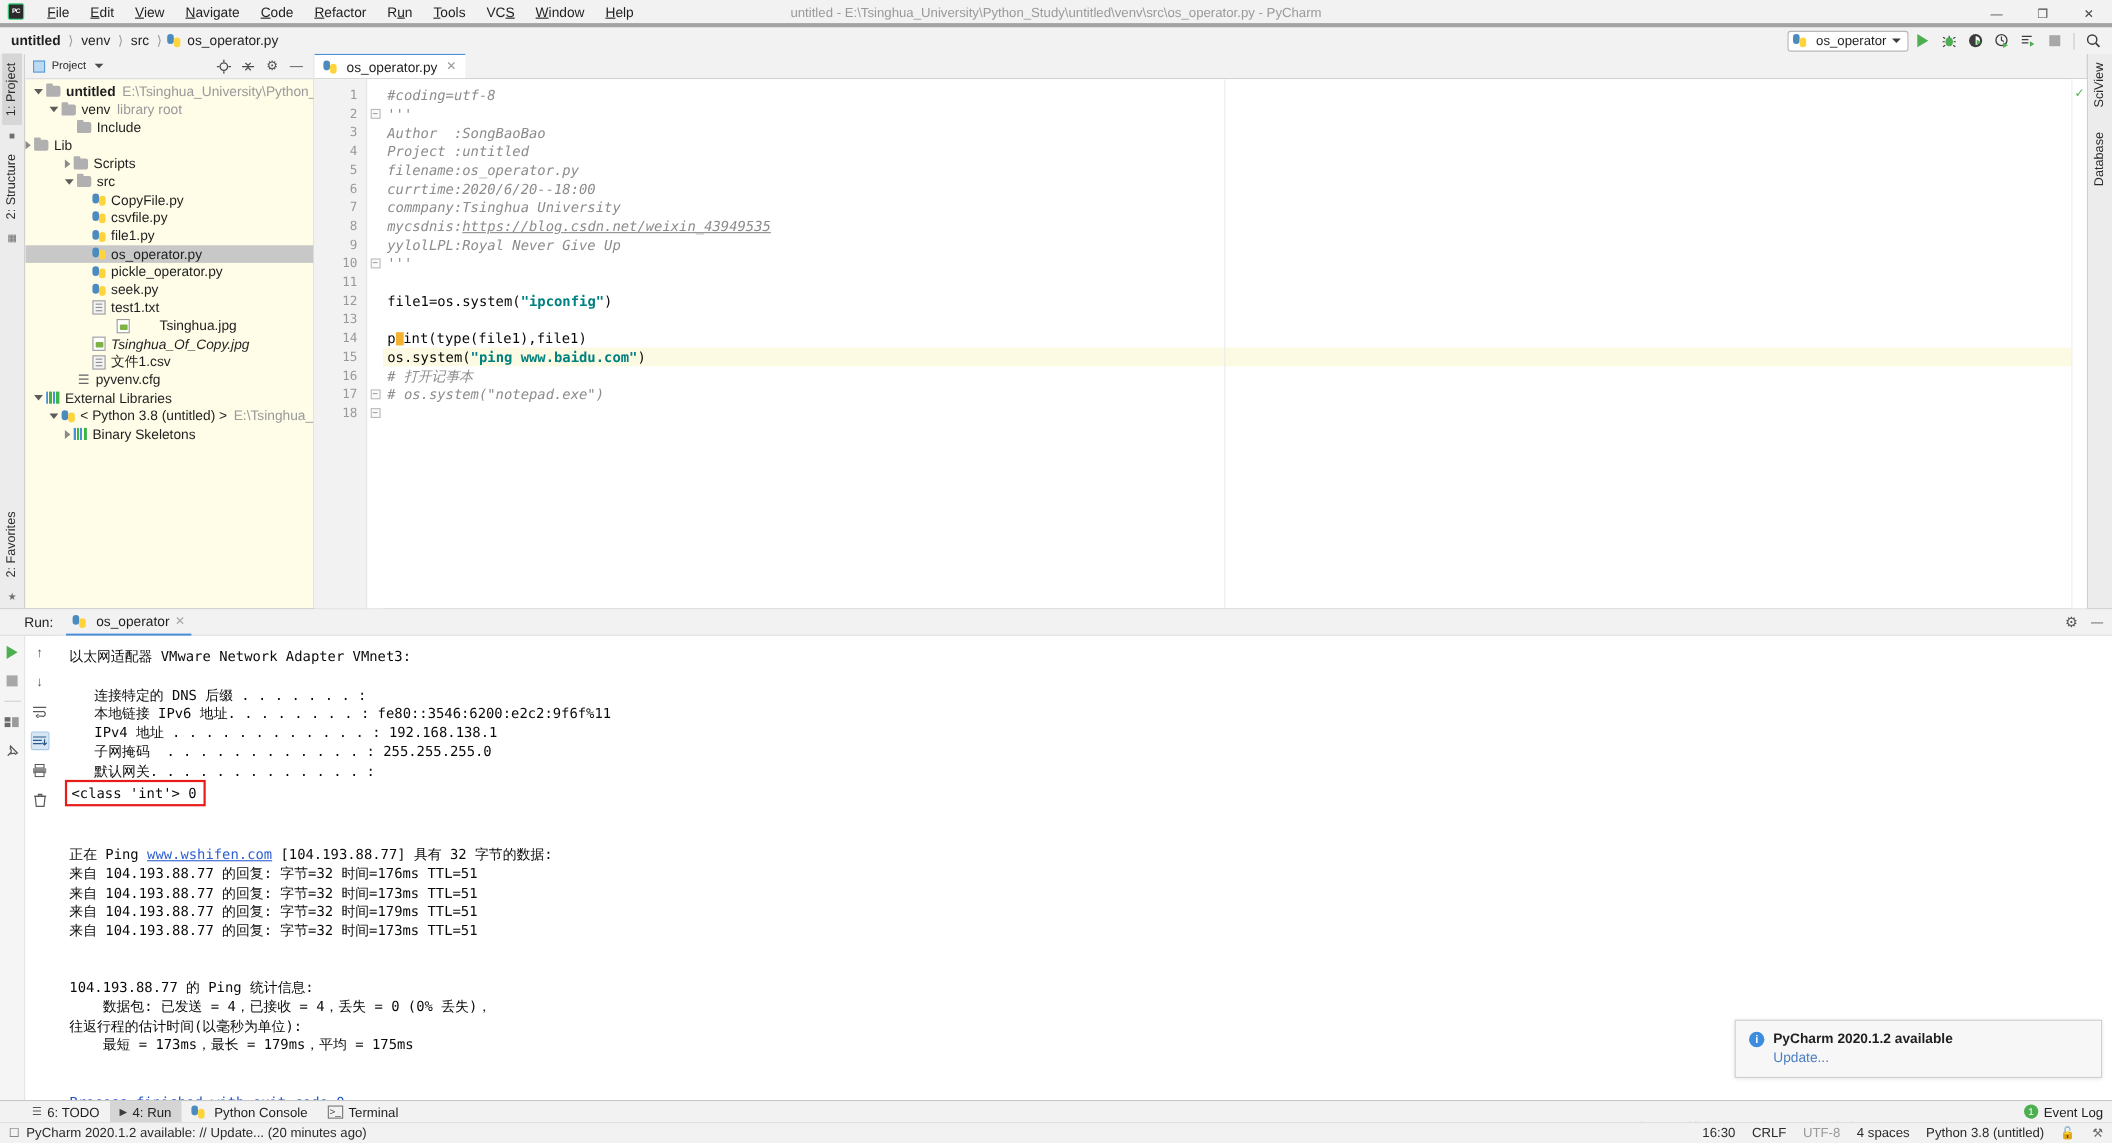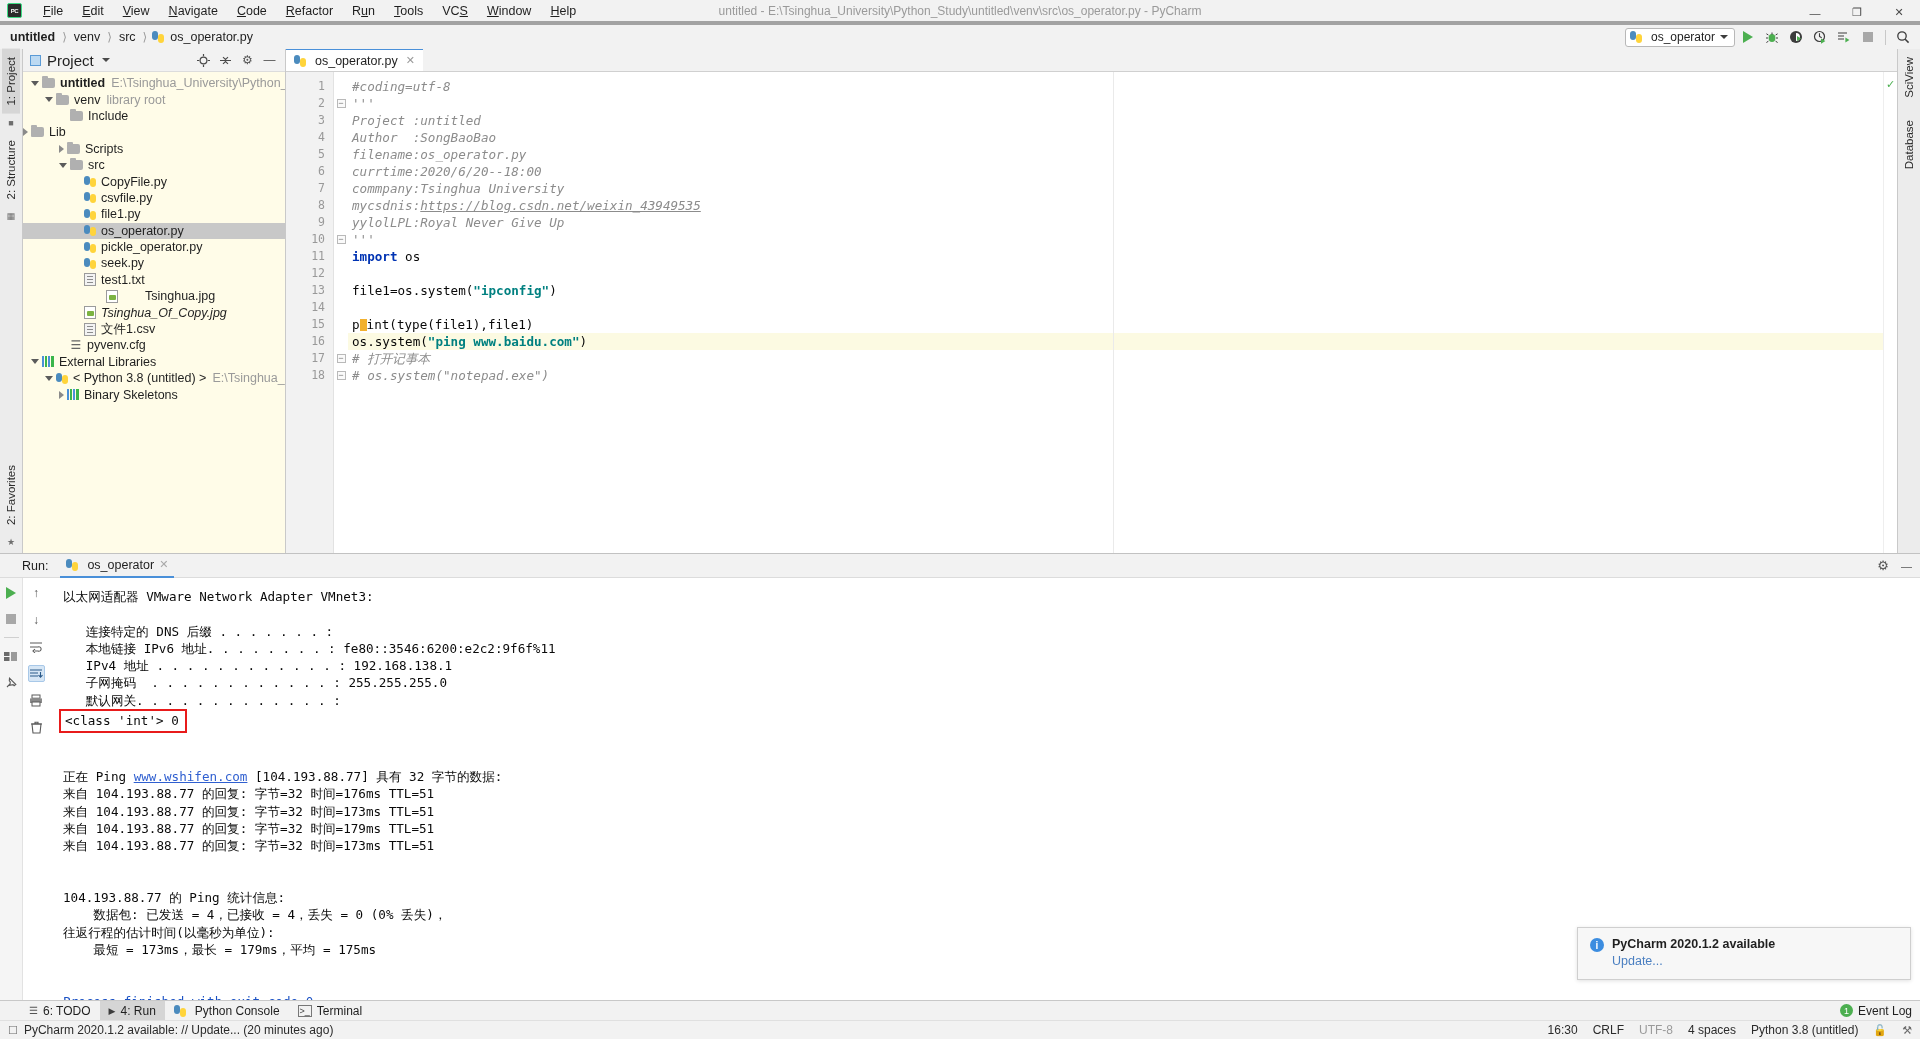--- a/index.html
+++ b/index.html
@@ -78,21 +78,21 @@
   }
   .vtab.active { background:#d6d6d6; }
   .vicon { font-size:9px;color:#6e6e6e;margin:4px 0; }
 
   
   .project-panel { width:263px; flex:0 0 263px; display:flex;flex-direction:column; background:#fffce8;
                    border-right:1px solid #c9c9c9; min-height:0;}
   .pp-head { height:23px;display:flex;align-items:center;background:#f2f2f2;border-bottom:1px solid #dcdcdc;
              padding:0 4px;flex:0 0 23px; }
   .pp-head .sq { width:11px;height:11px;border:1.5px solid #5a9ad6;background:#bcd9f2;margin:0 6px 0 3px; }
-  .pp-title { font-size:15px; }
+  .pp-title { font-size:10px; }
   .pp-head .caret { margin-left:6px; border-top-color:#4a4a4a; }
   .pp-actions { margin-left:auto;display:flex;align-items:center;gap:5px;padding-right:3px; }
   .pp-act { width:17px;height:17px;display:flex;align-items:center;justify-content:center;color:#555;font-size:12px; }
 
   .tree { flex:1 1 auto; overflow:hidden; padding-top:3px; font-size:12.5px; }
   .trow { height:16.4px;display:flex;align-items:center;white-space:nowrap; }
   .trow.sel { background:#c8c8c8; }
   .tw { width:0;height:0;margin-right:3px;flex:0 0 auto; }
   .tw.down { border-left:4px solid transparent;border-right:4px solid transparent;border-top:5px solid #5b5b5b; }
   .tw.right{ border-top:4px solid transparent;border-bottom:4px solid transparent;border-left:5px solid #8a8a8a; }
@@ -492,29 +492,28 @@
             <div class="fold"></div>
             <div class="fold"></div>
             <div class="fold"></div>
             <div class="fold"><span>−</span></div>
             <div class="fold"><span>−</span></div>
           </div>
         <div class="code">
           <div class="ruler" style="left:765px"></div>
         <div class="cl"><span class="c-com">#coding=utf-8</span></div>
             <div class="cl"><span class="c-com">'''</span></div>
+            <div class="cl"><span class="c-com">Author  :SongBaoBao</span></div>
             <div class="cl"><span class="c-com">Project :untitled</span></div>
-            <div class="cl"><span class="c-com">Author  :SongBaoBao</span></div>
             <div class="cl"><span class="c-com">filename:os_operator.py</span></div>
             <div class="cl"><span class="c-com">currtime:2020/6/20--18:00</span></div>
             <div class="cl"><span class="c-com">commpany:Tsinghua University</span></div>
             <div class="cl"><span class="c-com">mycsdnis:</span><span class="c-link">https://blog.csdn.net/weixin_43949535</span></div>
             <div class="cl"><span class="c-com">yylolLPL:Royal Never Give Up</span></div>
             <div class="cl"><span class="c-com">'''</span></div>
-            <div class="cl"><span class="c-kw">import</span><span> os</span></div>
             <div class="cl"><span class=""> </span></div>
             <div class="cl"><span>file1=os.system(</span><span class="c-str2">"ipconfig"</span><span>)</span></div>
             <div class="cl"><span class=""> </span></div>
             <div class="cl"><span>p</span><span class="caretbar"></span><span>int(type(file1),file1)</span></div>
             <div class="cl hl"><span>os.system(</span><span class="c-str2">"ping www.baidu.com"</span><span>)</span></div>
             <div class="cl"><span class="c-com"># 打开记事本</span></div>
             <div class="cl"><span class="c-com"># os.system("notepad.exe")</span></div>
           </div>
         <div class="editor-rightbar">
           <span class="ok-check">✓</span>

